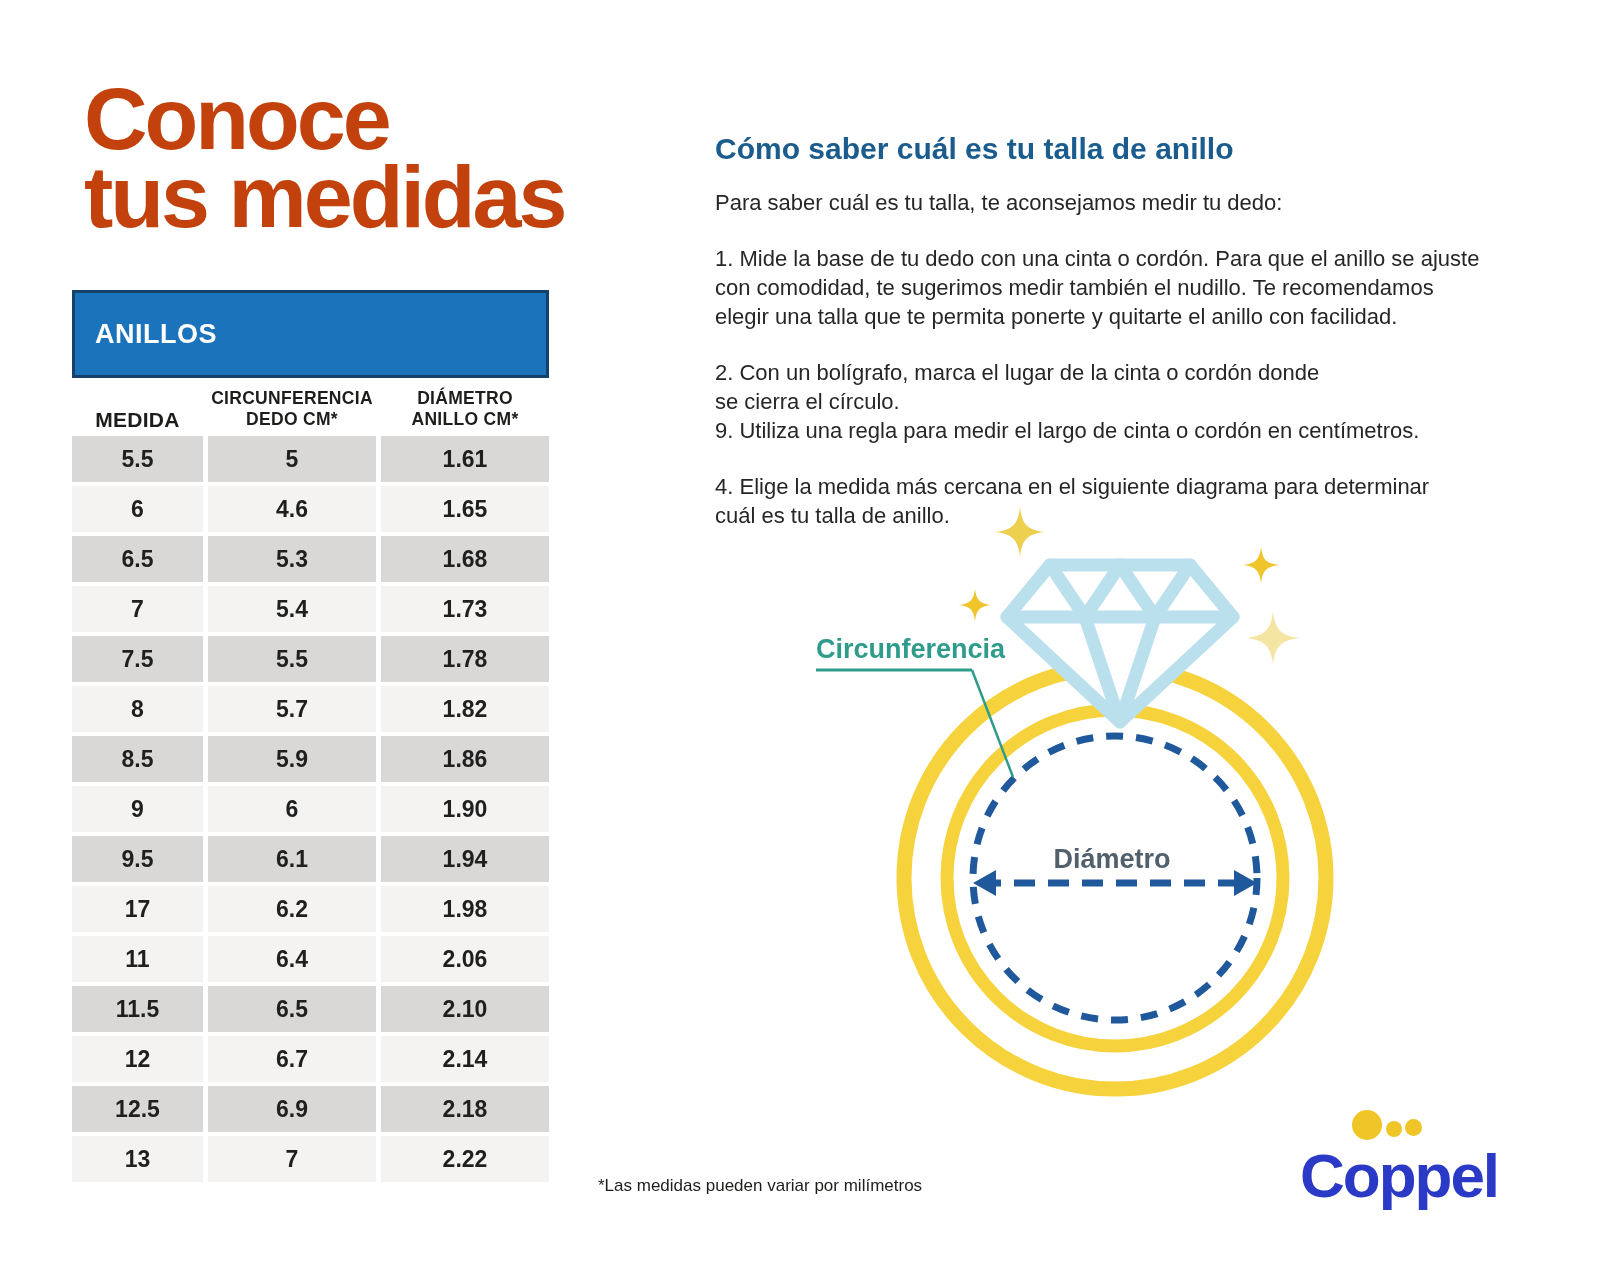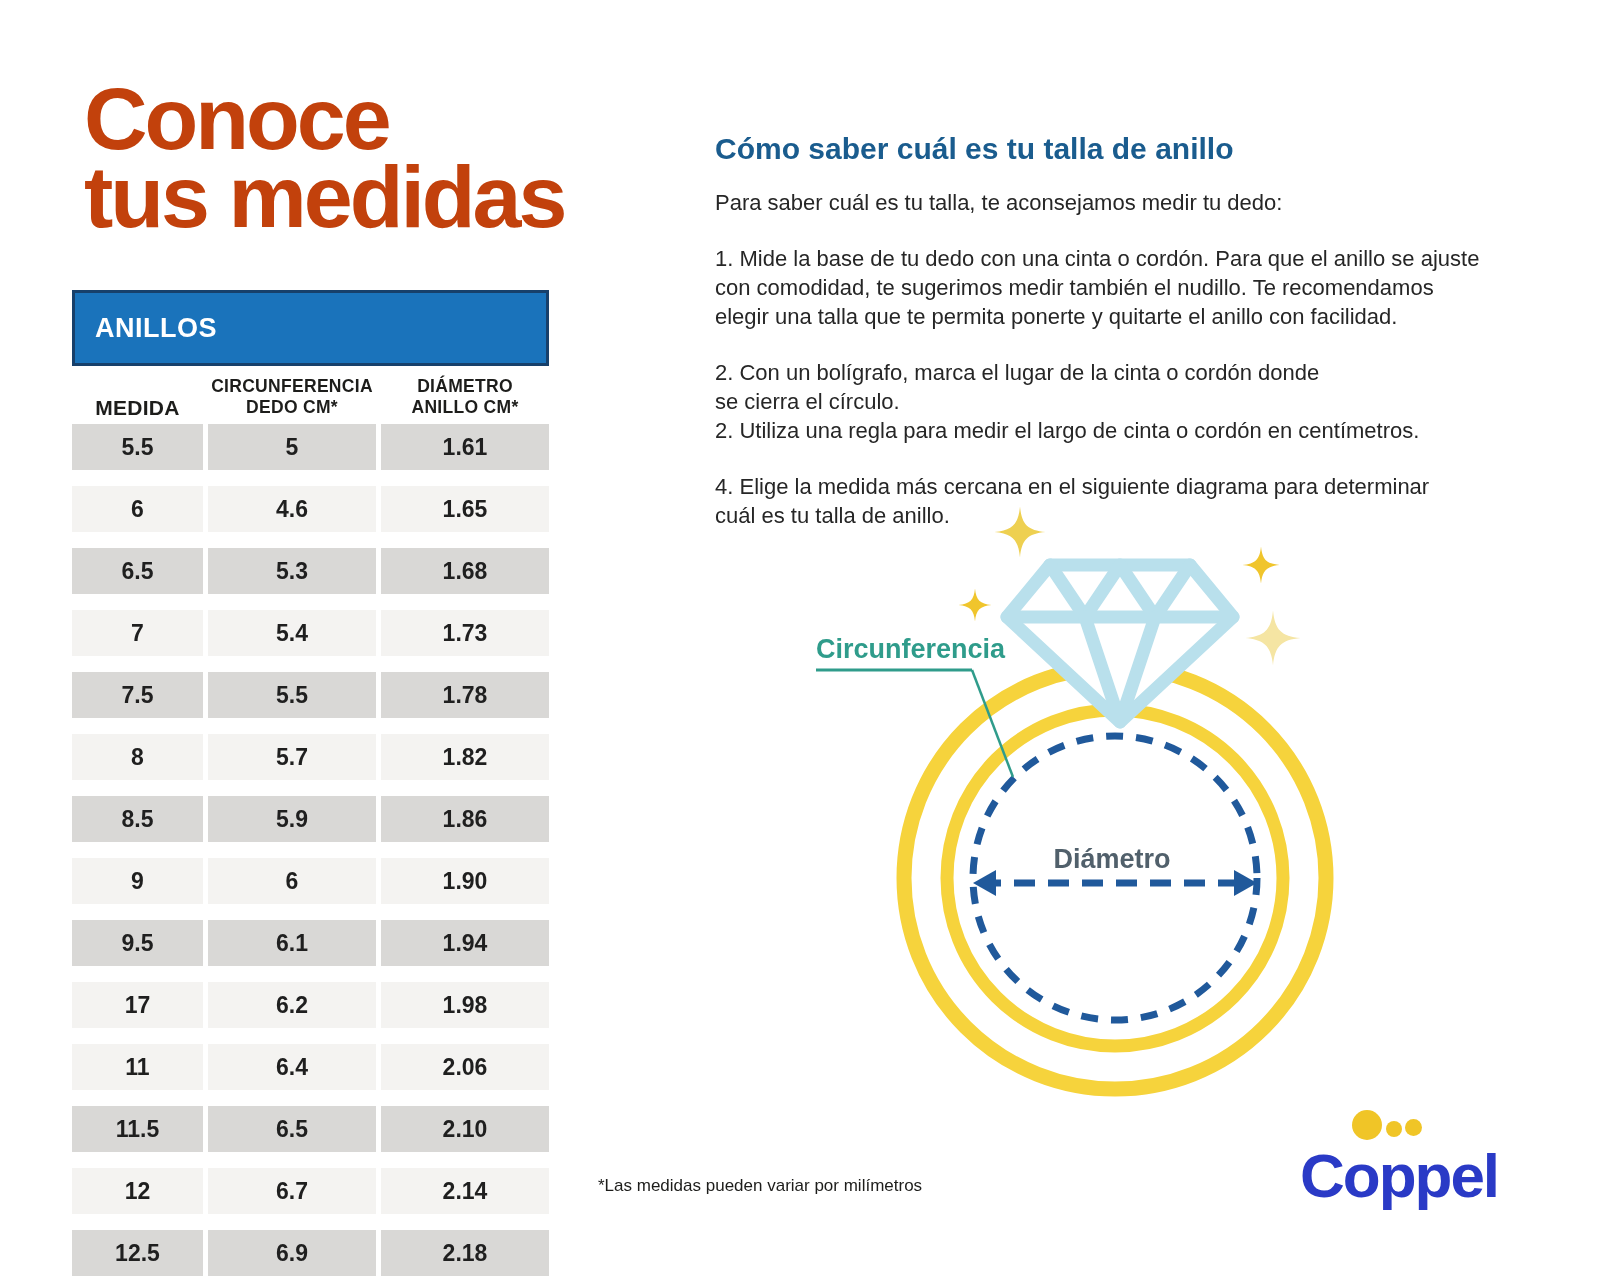--- a/index.html
+++ b/index.html
@@ -11,33 +11,33 @@
   
   .title {
     position:absolute; left:84px; top:80px;
     font-size:88px; line-height:78px; font-weight:bold;
     color:#c2410c; letter-spacing:-3px;
   }
 
   
   .size-table { position:absolute; left:72px; top:290px; width:477px; }
   .tbar {
-    box-sizing:border-box; width:477px; height:76px;
+    box-sizing:border-box; width:477px; height:88px;
     background:#1a73bb; border:3px solid #17406b;
     display:flex; align-items:center; padding-left:20px;
     color:#ffffff; font-size:27px; font-weight:bold; letter-spacing:0.5px;
   }
   .thead {
     display:grid; grid-template-columns:131px 168px 168px; gap:5px;
     box-sizing:border-box; height:58px; align-items:end; padding-bottom:6px;
     text-align:center; font-weight:bold; font-size:17.5px; line-height:21px;
     color:#1d1d1b; white-space:pre-line; letter-spacing:0.3px;
   }
   .thead .hd0 { font-size:21px; }
-  .trow { display:grid; grid-template-columns:131px 168px 168px; gap:5px; height:46px; margin-bottom:16px; }
+  .trow { display:grid; grid-template-columns:131px 168px 168px; gap:5px; height:46px; margin-bottom:4px; }
   .trow .tcell {
     display:flex; align-items:center; justify-content:center;
     font-size:23px; font-weight:bold; color:#1f1f1f;
   }
   .trow.odd  .tcell { background:#d9d8d6; }
   .trow.even .tcell { background:#f4f3f1; }
 
   
   .rcol { position:absolute; left:715px; top:130px; width:860px; color:#262626; }
   .rcol h2 { margin:0; font-size:30px; line-height:38px; font-weight:bold; color:#1a5c8e; }
@@ -162,21 +162,21 @@
   </div>
 
   <div class="rcol">
     <h2>Cómo saber cuál es tu talla de anillo</h2>
     <p class="intro">Para saber cuál es tu talla, te aconsejamos medir tu dedo:</p>
     <p class="step">1. Mide la base de tu dedo con una cinta o cordón. Para que el anillo se ajuste
 con comodidad, te sugerimos medir también el nudillo. Te recomendamos
 elegir una talla que te permita ponerte y quitarte el anillo con facilidad.</p>
     <p class="step">2. Con un bolígrafo, marca el lugar de la cinta o cordón donde
 se cierra el círculo.</p>
-    <p class="step tight">2. Utiliza una regla para medir el largo de cinta o cordón en centímetros.</p>
+    <p class="step tight">9. Utiliza una regla para medir el largo de cinta o cordón en centímetros.</p>
     <p class="step">4. Elige la medida más cercana en el siguiente diagrama para determinar
 cuál es tu talla de anillo.</p>
   </div>
 
   <svg class="diagram" width="640" height="650" viewBox="0 0 640 650">
     <defs>
       <path id="sparkle" d="M0,-30 C2,-9 9,-2 30,0 C9,2 2,9 0,30 C-2,9 -9,2 -30,0 C-9,-2 -2,-9 0,-30 Z"></path>
     </defs>
 
     <circle cx="335" cy="408" r="211" fill="none" stroke="#f6d33c" stroke-width="15"></circle>

